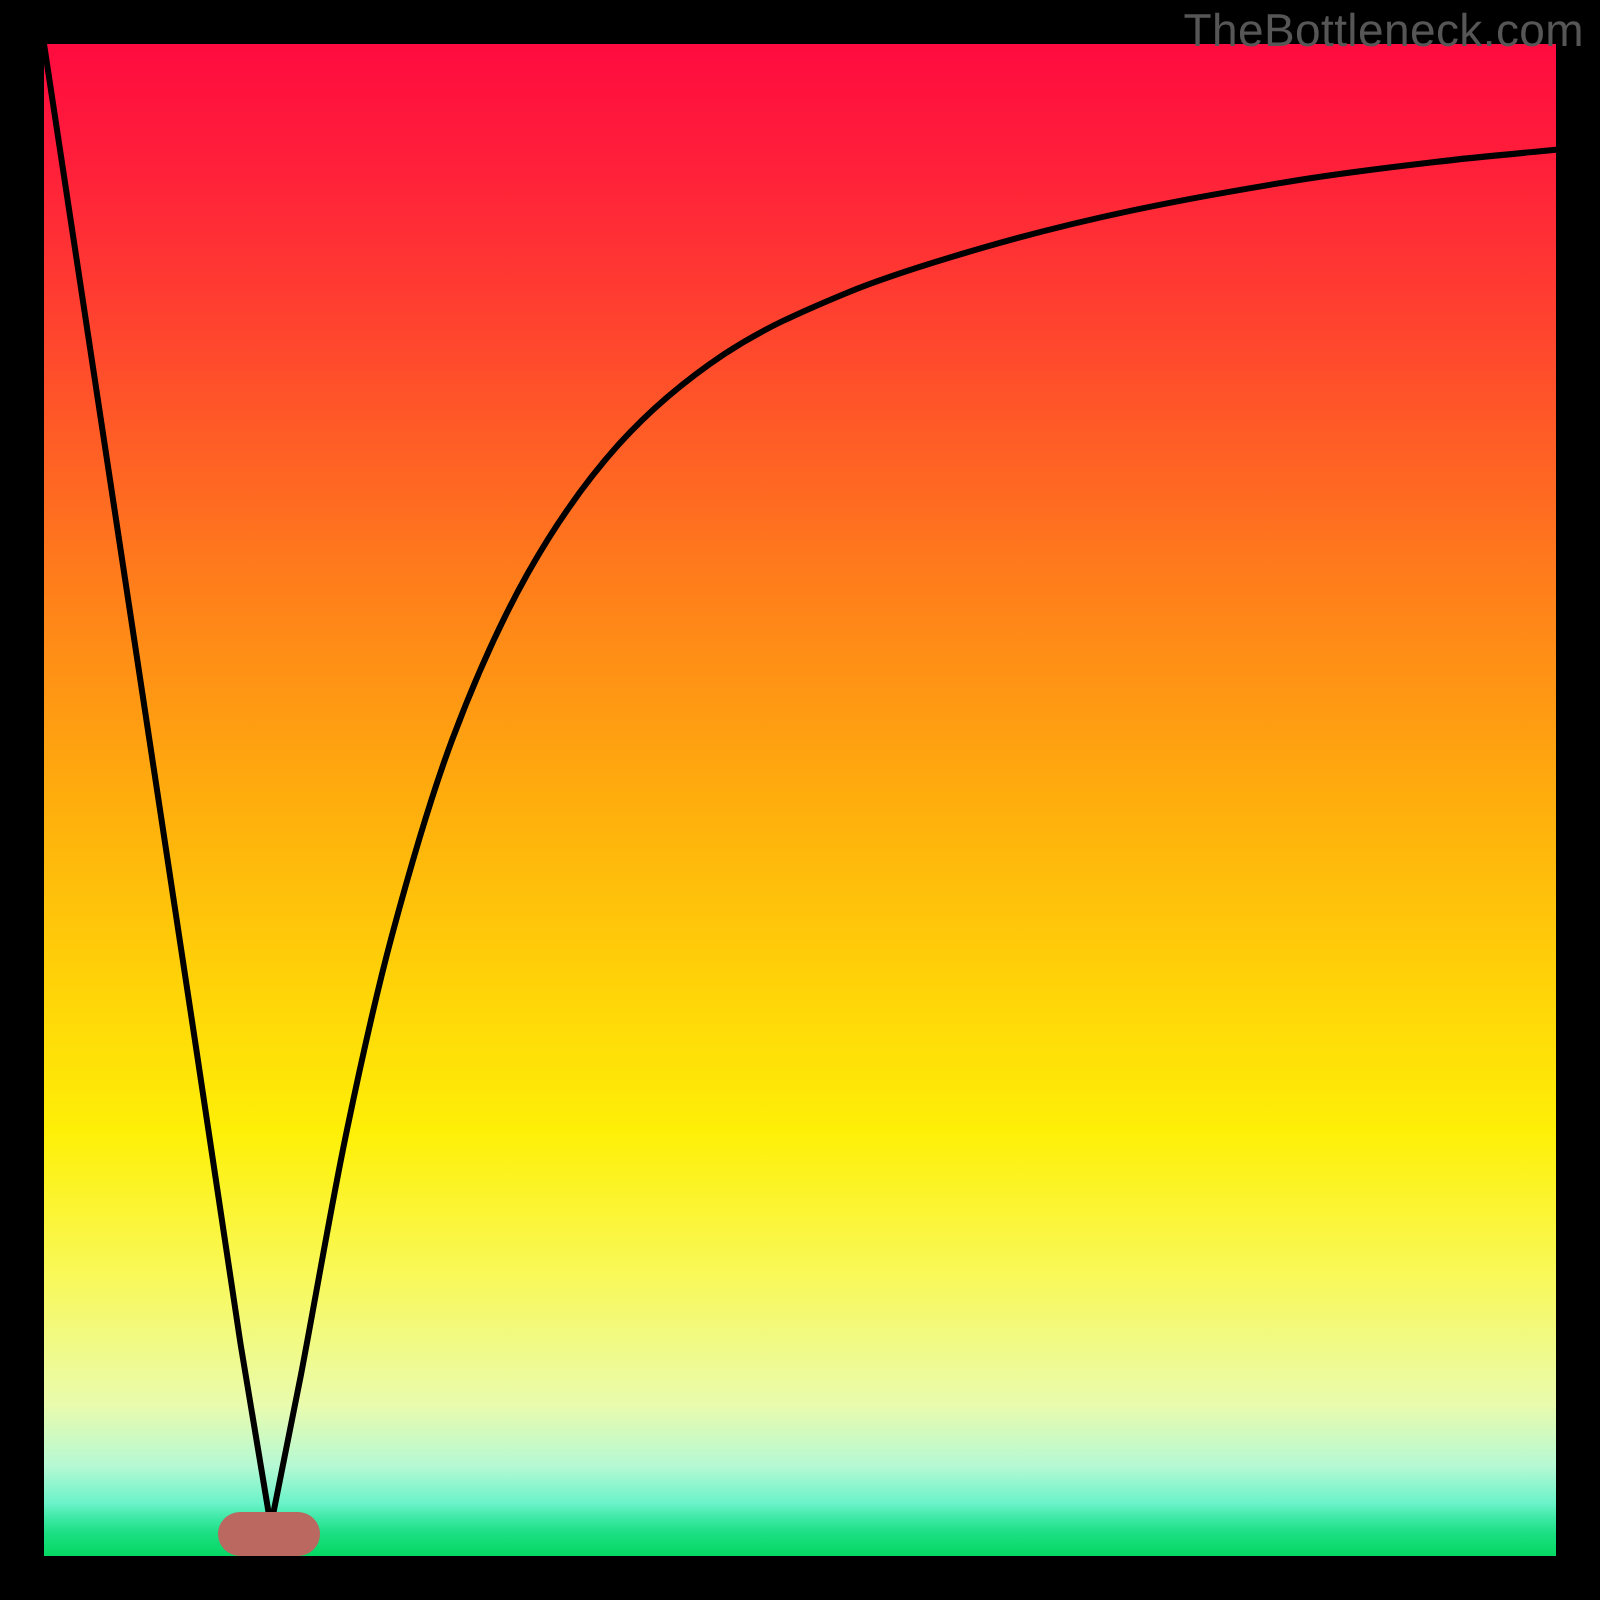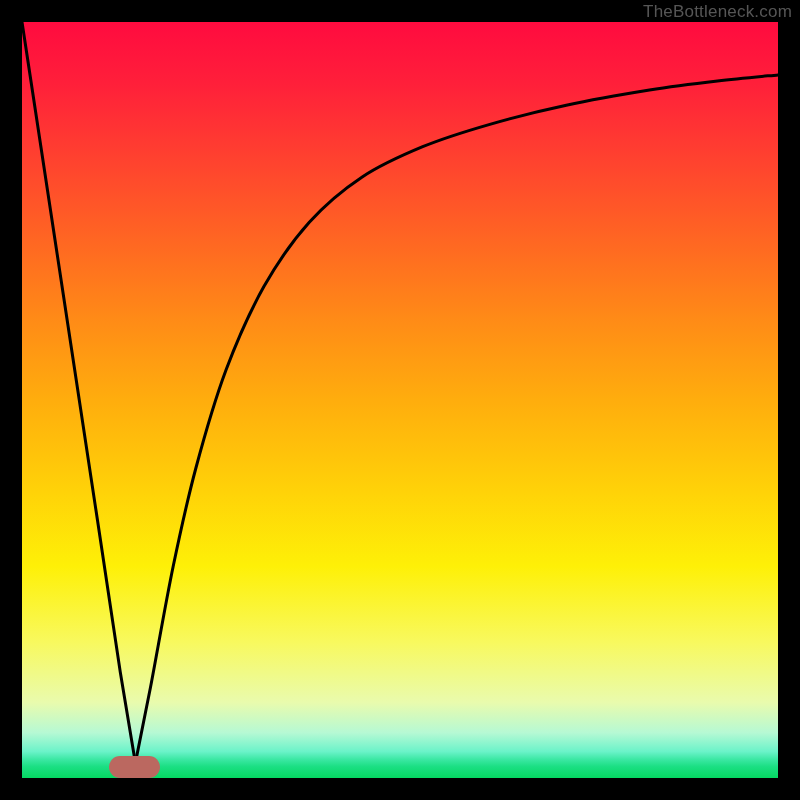--- a/index.html
+++ b/index.html
@@ -32,21 +32,21 @@
       #3de8a5 97.5%,
       #1bdf83 98.5%,
       #05d862 100%
     );
   }
   .watermark {
     position: absolute;
     top: 2px;
     right: 8px;
     font-family: Arial, Helvetica, sans-serif;
-    font-size: 17px;
+    font-size: 23px;
     color: #565656;
     letter-spacing: 0.2px;
     user-select: none;
   }
   svg.curve {
     position: absolute;
     left: 22px;
     top: 22px;
     width: 756px;
     height: 756px;

